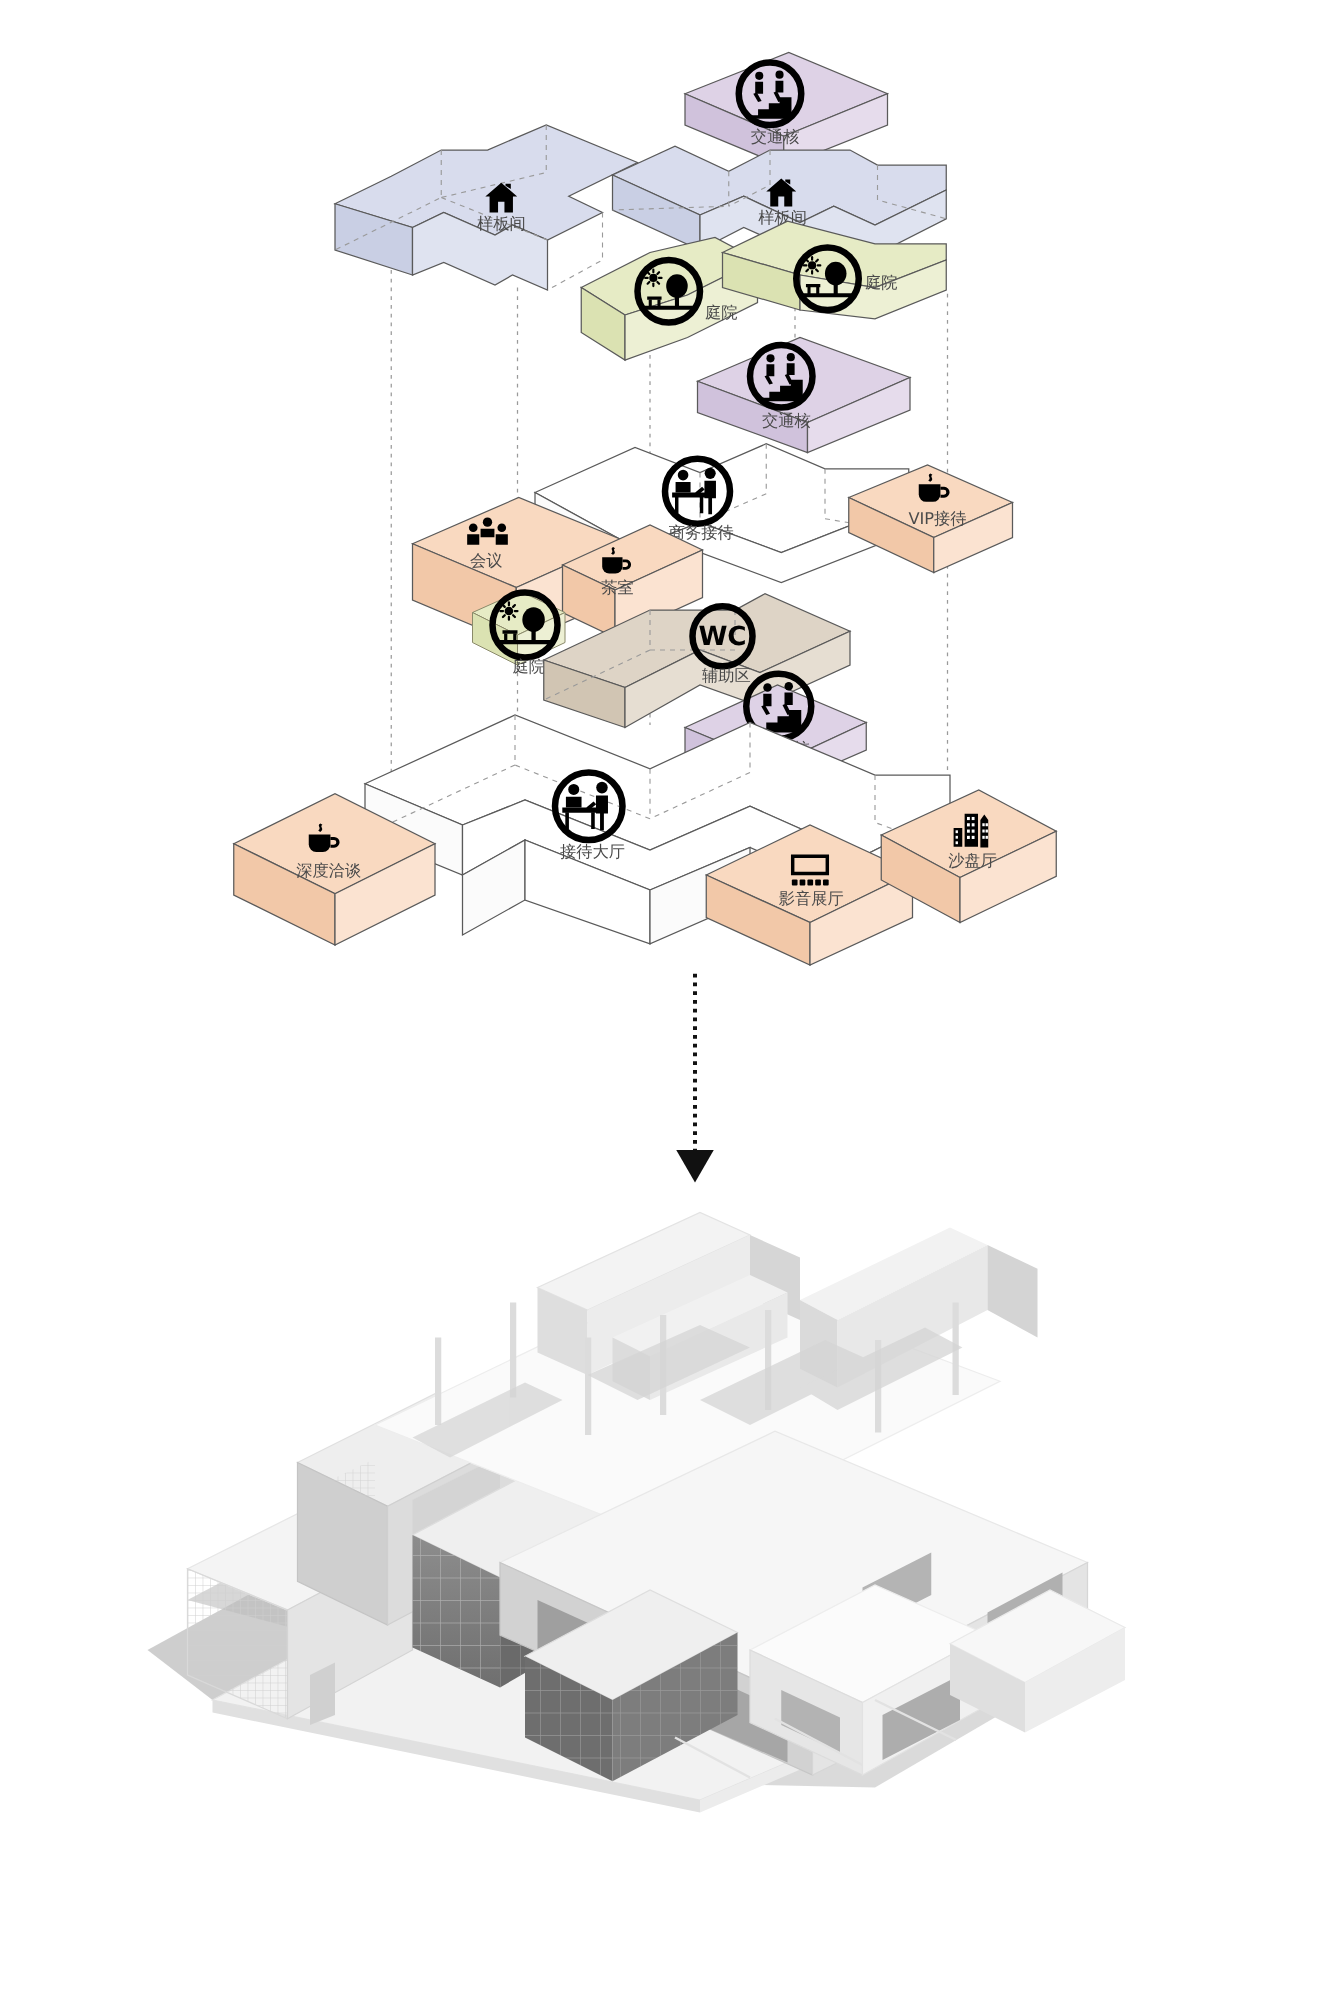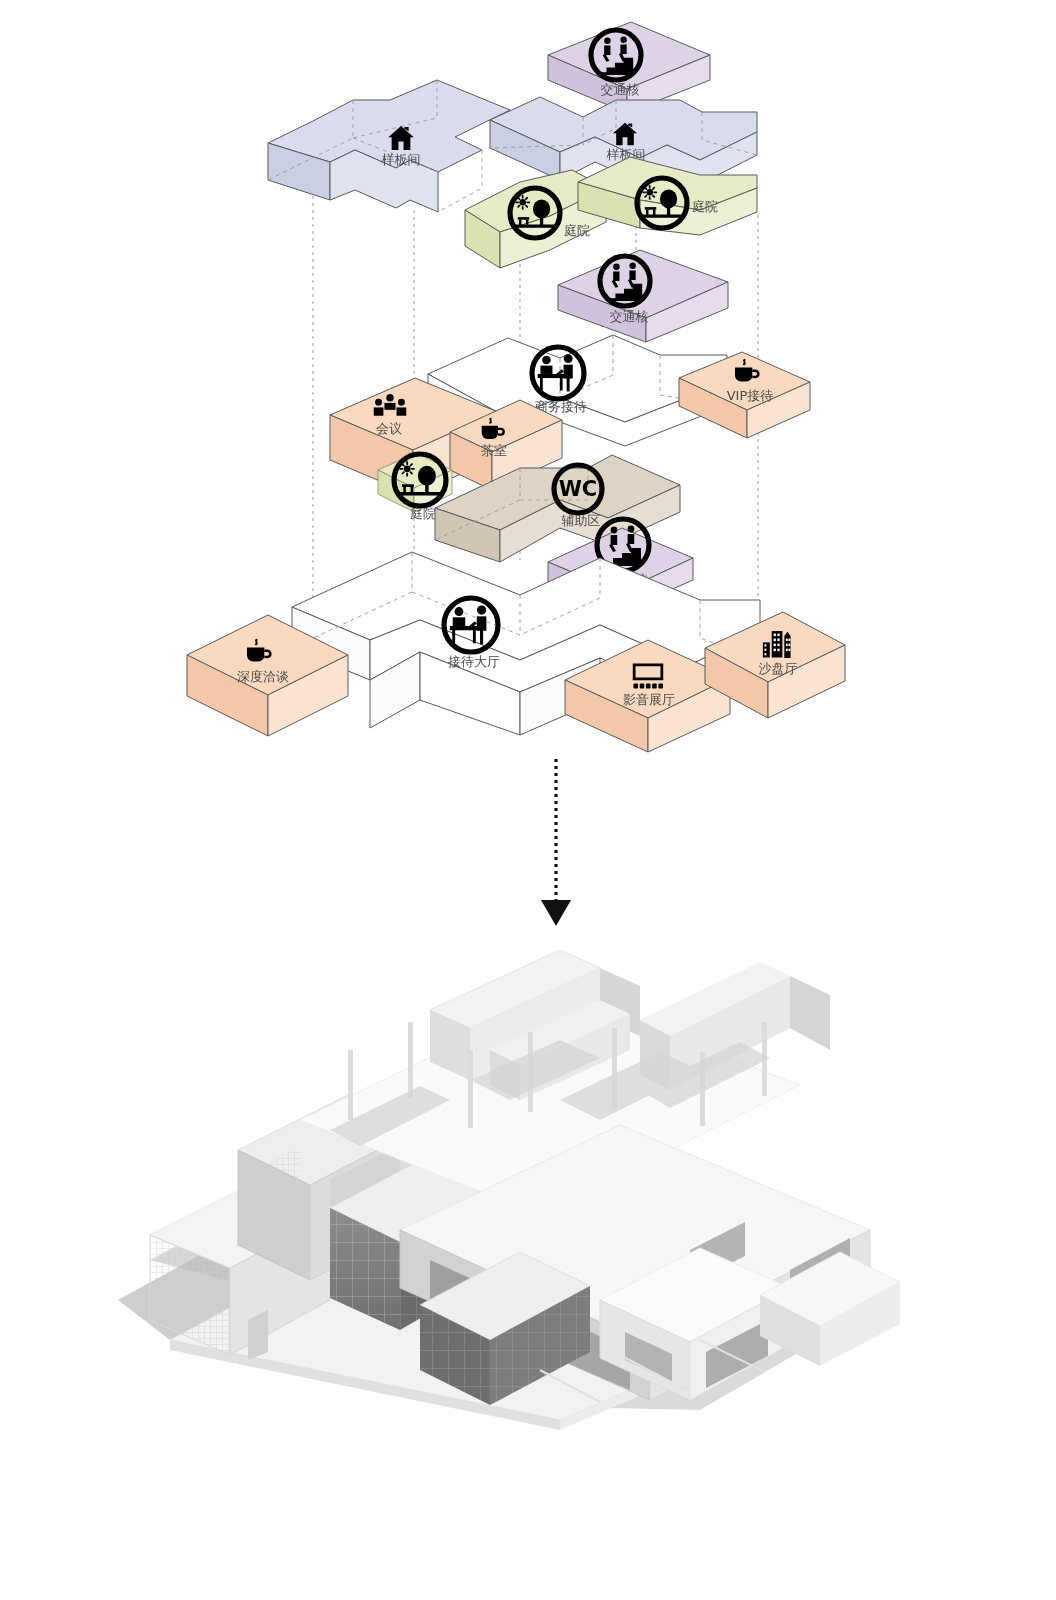--- a/index.html
+++ b/index.html
@@ -1,20 +1,20 @@
 <!DOCTYPE html>
 <html><head>
 <meta charset="utf-8">
 <style>
   html,body{margin:0;padding:0;background:#ffffff;}
   body{
     width:1056px;height:1600px;position:relative;overflow:hidden;
     font-family:"DejaVu Sans","Liberation Sans",sans-serif;
   }
-  #stage{position:absolute;inset:0;}
+  #stage{position:absolute;inset:0;margin-top:20px;}
 
   
   #diagram{position:absolute;left:0;top:0;width:1056px;height:780px;}
   #model{position:absolute;left:0;top:900px;width:1056px;height:560px;}
   #arrow{position:absolute;left:0;top:745px;width:1056px;height:190px;}
 
   .lbl{
     font-family:"DejaVu Sans","Liberation Sans",sans-serif;
     font-size:13px; fill:#4a4a4a; text-anchor:middle;
     dominant-baseline:middle;

